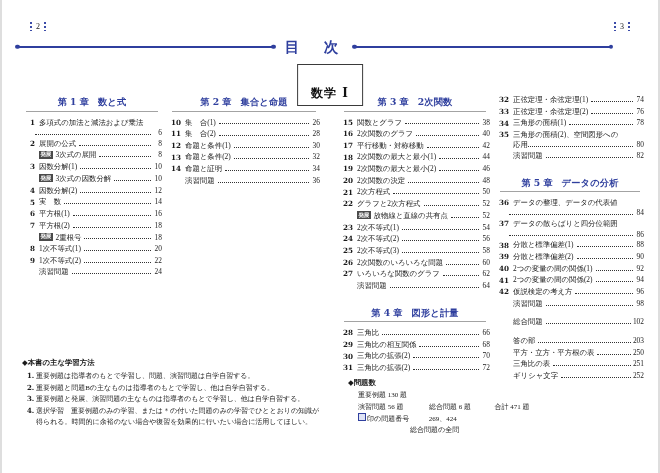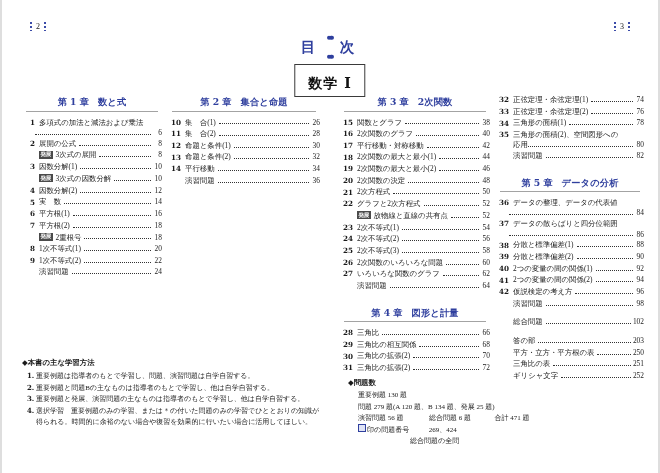--- a/index.html
+++ b/index.html
@@ -48,28 +48,27 @@
     width: 2px;
     height: 9px;
     background:
       linear-gradient(#3b4ba8 0 2px, transparent 2px 4px) 0 0/2px 4px repeat-y;
   }
   .folio .num { font-size: 8px; letter-spacing: 0; }
 
   
   .title-row {
     position: absolute;
-    left: 32px;
+    left: 16px;
     top: 38px;
     width: 596px;
     height: 18px;
     display: flex;
     align-items: center;
     justify-content: center;
-    flex-direction: column;
   }
   .rule {
     flex: 1 1 auto;
     height: 1.4px;
     background: #2f3f9e;
     position: relative;
   }
   .rule::before, .rule::after {
     content: "";
     position: absolute;
@@ -95,22 +94,22 @@
   }
 
   
   .subject-box {
     position: absolute;
     left: 50%;
     top: 64px;
     transform: translateX(-50%);
     border: 1.2px solid #3a3a3a;
     box-shadow: 0 0 0 0.6px #ffffff inset;
-    padding: 10px 13px 3px 13px;
-    font-size: 14px;
+    padding: 20px 13px 3px 13px;
+    font-size: 12px;
     font-weight: bold;
     color: #111;
     letter-spacing: 1px;
     background: #fff;
     font-family: "DejaVu Serif", serif;
   }
 
   
   .col {
     position: absolute;
@@ -398,21 +397,21 @@
         <span class="e-page">30</span>
       </div>
       <div class="entry">
         <span class="e-num">13</span>
         <span class="e-label">命題と条件(2)</span>
         <span class="e-leader"></span>
         <span class="e-page">32</span>
       </div>
       <div class="entry">
         <span class="e-num">14</span>
-        <span class="e-label">平行移動</span>
+        <span class="e-label">命題と証明</span>
         <span class="e-leader"></span>
         <span class="e-page">34</span>
       </div>
       <div class="entry">
         <span class="e-num"></span>
         <span class="e-label">演習問題</span>
         <span class="e-leader"></span>
         <span class="e-page">36</span>
       </div>
     </div>
@@ -682,21 +681,20 @@
         <div class="note-item">
           <span class="note-no">4.</span>
           <span class="note-body">選択学習　重要例題のみの学習、または＊の付いた問題のみの学習でひととおりの知識が得られる。時間的に余裕のない場合や復習を効果的に行いたい場合に活用してほしい。</span>
         </div>
       </div>
   </div>
 
   <div class="counts">
     <div class="counts-head">◆問題数</div>
     <div class="counts-line">重要例題 130 題</div>
-    <div class="counts-line">問題 279 題(A 120 題、B 134 題、発展 25 題)</div>
     <div class="counts-line">
       <span>演習問題 56 題</span>
       <span class="gap-b"></span>
       <span>総合問題 6 題</span>
       <span class="gap-c"></span>
       <span>合計 471 題</span>
     </div>
     <div class="counts-line">
       <span class="mark-box"></span><span>印の問題番号</span>
       <span class="gap-a"></span>

